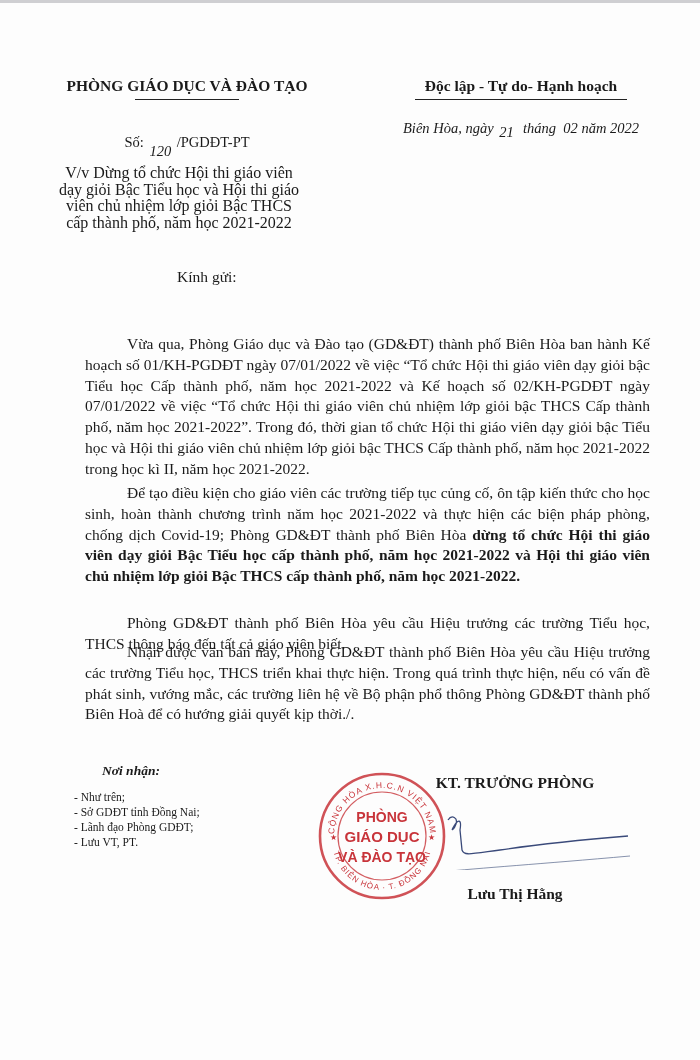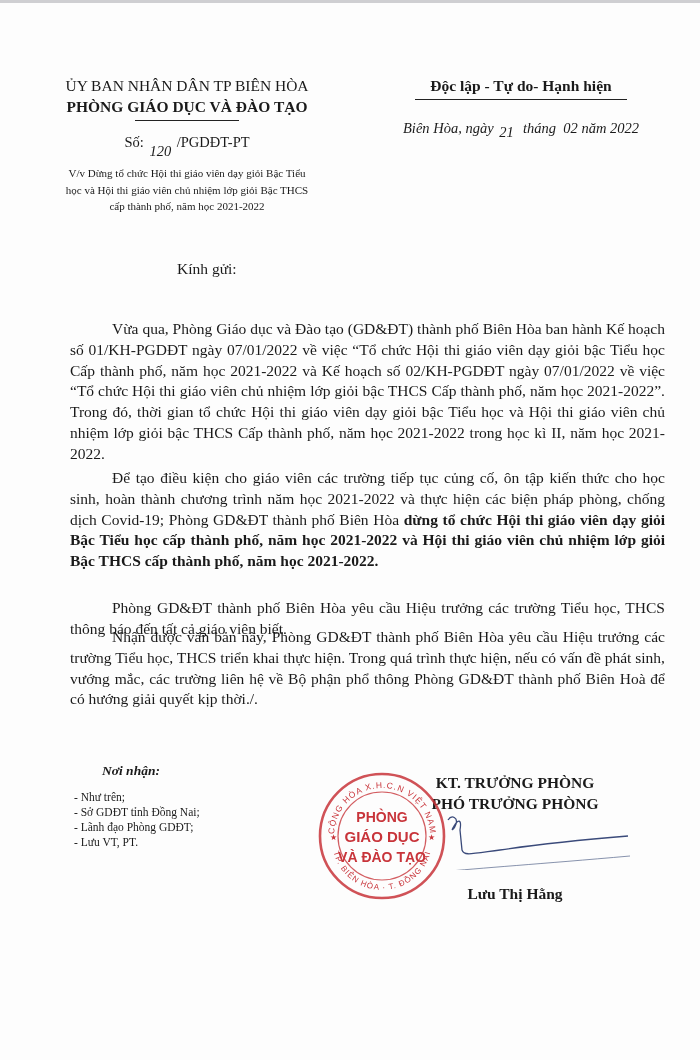--- a/index.html
+++ b/index.html
@@ -8,57 +8,56 @@
   .topbar { position:absolute; left:0; top:0; width:700px; height:3px; background:#cfcfd2; }
   .abs { position:absolute; }
   .center { text-align:center; }
   .hdr-left { left:62px; top:75px; width:250px; font-size:15.5px; line-height:21px; }
   .hdr-right { left:342px; top:75px; width:358px; font-size:15.5px; line-height:21px; }
   .b { font-weight:bold; }
   .i { font-style:italic; }
   .uline { display:block; margin:3px auto 0; height:1px; background:#222; }
   .so { top:134px; left:62px; width:250px; font-size:14.5px; }
   .so .num { position:relative; top:9px; margin:16px 2px;font-style:italic; }
-  .vv { top:165px; left:62px; width:250px; font-size:11px; line-height:16.5px; }
+  .vv { top:165px; left:54px; width:250px; font-size:16px; line-height:16.5px; }
   .date { top:120px; left:342px; width:358px; font-size:14.5px; }
   .date .num { position:relative; top:4px; margin:0 2px; }
   .kinh { top:250px; left:177px; width:470px; font-size:15.5px; line-height:21px; }
-  .kinh .lbl { position:absolute; left:0; top:8px; }
+  .kinh .lbl { position:absolute; left:0; top:16px; }
   .kinh .txt { margin-left:64px; }
   .body { left:70px; width:595px; font-size:15.5px; line-height:20.8px; text-align:justify; }
-  .body p { margin:0; text-indent:42px; }
+  .body p { margin:15px; text-indent:42px; }
   .p1 { top:319px; } .p2 { top:468px; } .p3 { top:598px; } .p4 { top:627px; }
   .recv { left:74px; top:763px; width:180px; font-size:11.5px; line-height:15px; }
   .recv .title { font-size:13.5px; font-weight:bold; font-style:italic; padding-left:28px; margin-bottom:12px; }
   .sign { left:410px; top:772px; width:210px; font-size:15.5px; line-height:21px; font-weight:bold; text-align:center; }
   .signer { left:410px; top:885px; width:210px; font-size:15.5px; font-weight:bold; text-align:center; }
   .stamp { left:316px; top:770px; width:132px; height:132px; }
   .sig { left:440px; top:810px; width:200px; height:60px; }
 </style>
 </head>
 <body>
 
 <div class="topbar"></div>
 
 <div class="abs hdr-left center">
-  <div>ỦY BAN NHÂN DÂN TP BIÊN HÒA</div>
   <div class="b">PHÒNG GIÁO DỤC VÀ ĐÀO TẠO</div>
   <span class="uline" style="width:104px"></span>
 </div>
 
 <div class="abs so center">
   <span>Số:</span>
   <span class="num">120</span>
   <span>/PGDĐT-PT</span>
 </div>
 
 <div class="abs vv center">V/v Dừng tổ chức Hội thi giáo viên dạy giỏi Bậc Tiểu học và Hội thi giáo viên chủ nhiệm lớp giỏi Bậc THCS cấp thành phố, năm học 2021-2022</div>
 
 <div class="abs hdr-right center">
-  <div class="b">Độc lập - Tự do- Hạnh hiện</div>
+  <div class="b">Độc lập - Tự do- Hạnh hoạch</div>
   <span class="uline" style="width:212px"></span>
 </div>
 
 <div class="abs date center i">
   <span>Biên Hòa, ngày</span>
   <span class="num">21</span>
   &nbsp;<span>tháng</span>
   &nbsp;<span>02</span>
   <span>năm</span>
   <span>2022</span>
@@ -84,21 +83,20 @@
 <div class="abs recv">
   <div class="title">Nơi nhận:</div>
   <div>- Như trên;</div>
   <div>- Sở GDĐT tỉnh Đồng Nai;</div>
   <div>- Lãnh đạo Phòng GDĐT;</div>
   <div>- Lưu VT, PT.</div>
 </div>
 
 <div class="abs sign">
   <div>KT. TRƯỞNG PHÒNG</div>
-  <div>PHÓ TRƯỞNG PHÒNG</div>
 </div>
 
 <svg class="abs stamp" viewBox="0 0 132 132">
   <defs>
     <path id="ringTop" d="M 18 66 A 48 48 0 0 1 114 66"></path>
     <path id="ringBot" d="M 16 70 A 50 50 0 0 0 116 70"></path>
   </defs>
   <circle cx="66" cy="66" r="62" fill="none" stroke="#c8343a" stroke-width="2.6" opacity="0.85"></circle>
   <circle cx="66" cy="66" r="44" fill="none" stroke="#c8343a" stroke-width="1.2" opacity="0.8"></circle>
   <text font-family="Liberation Sans, sans-serif" font-size="8.5" fill="#c8343a" letter-spacing="1"><textPath href="#ringTop" startOffset="50%" text-anchor="middle">CỘNG HÒA X.H.C.N VIỆT NAM</textPath></text>

